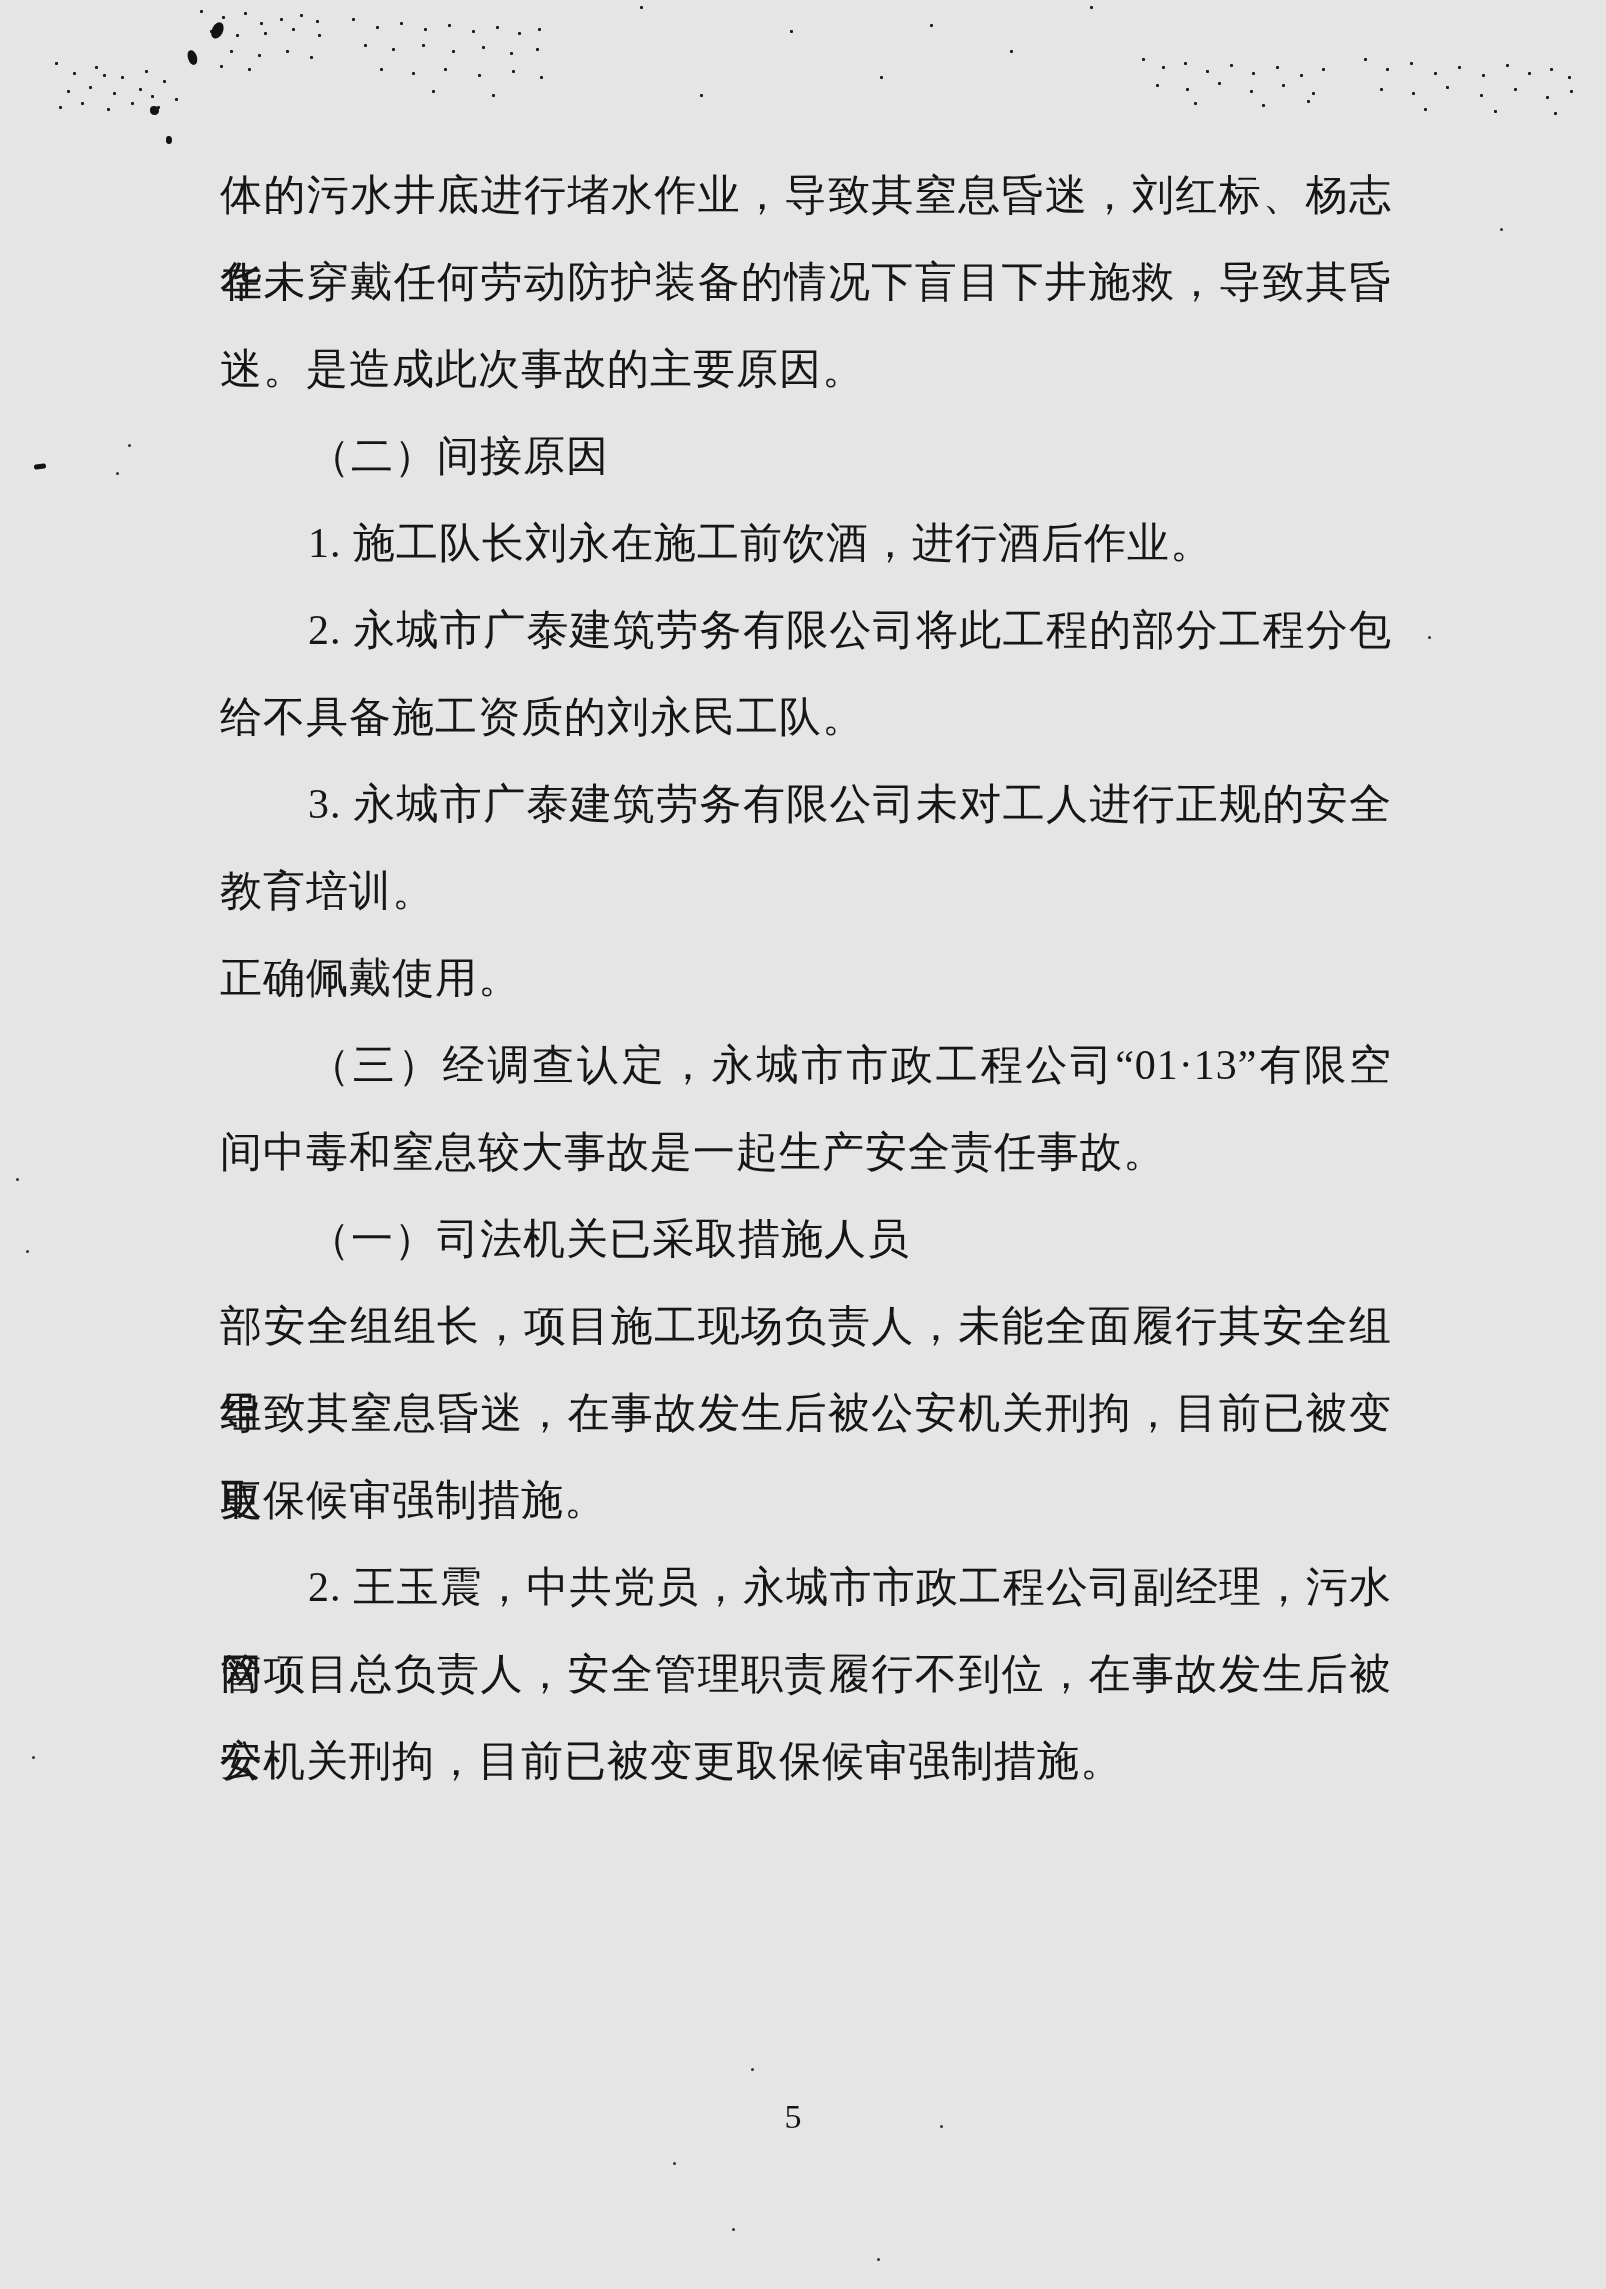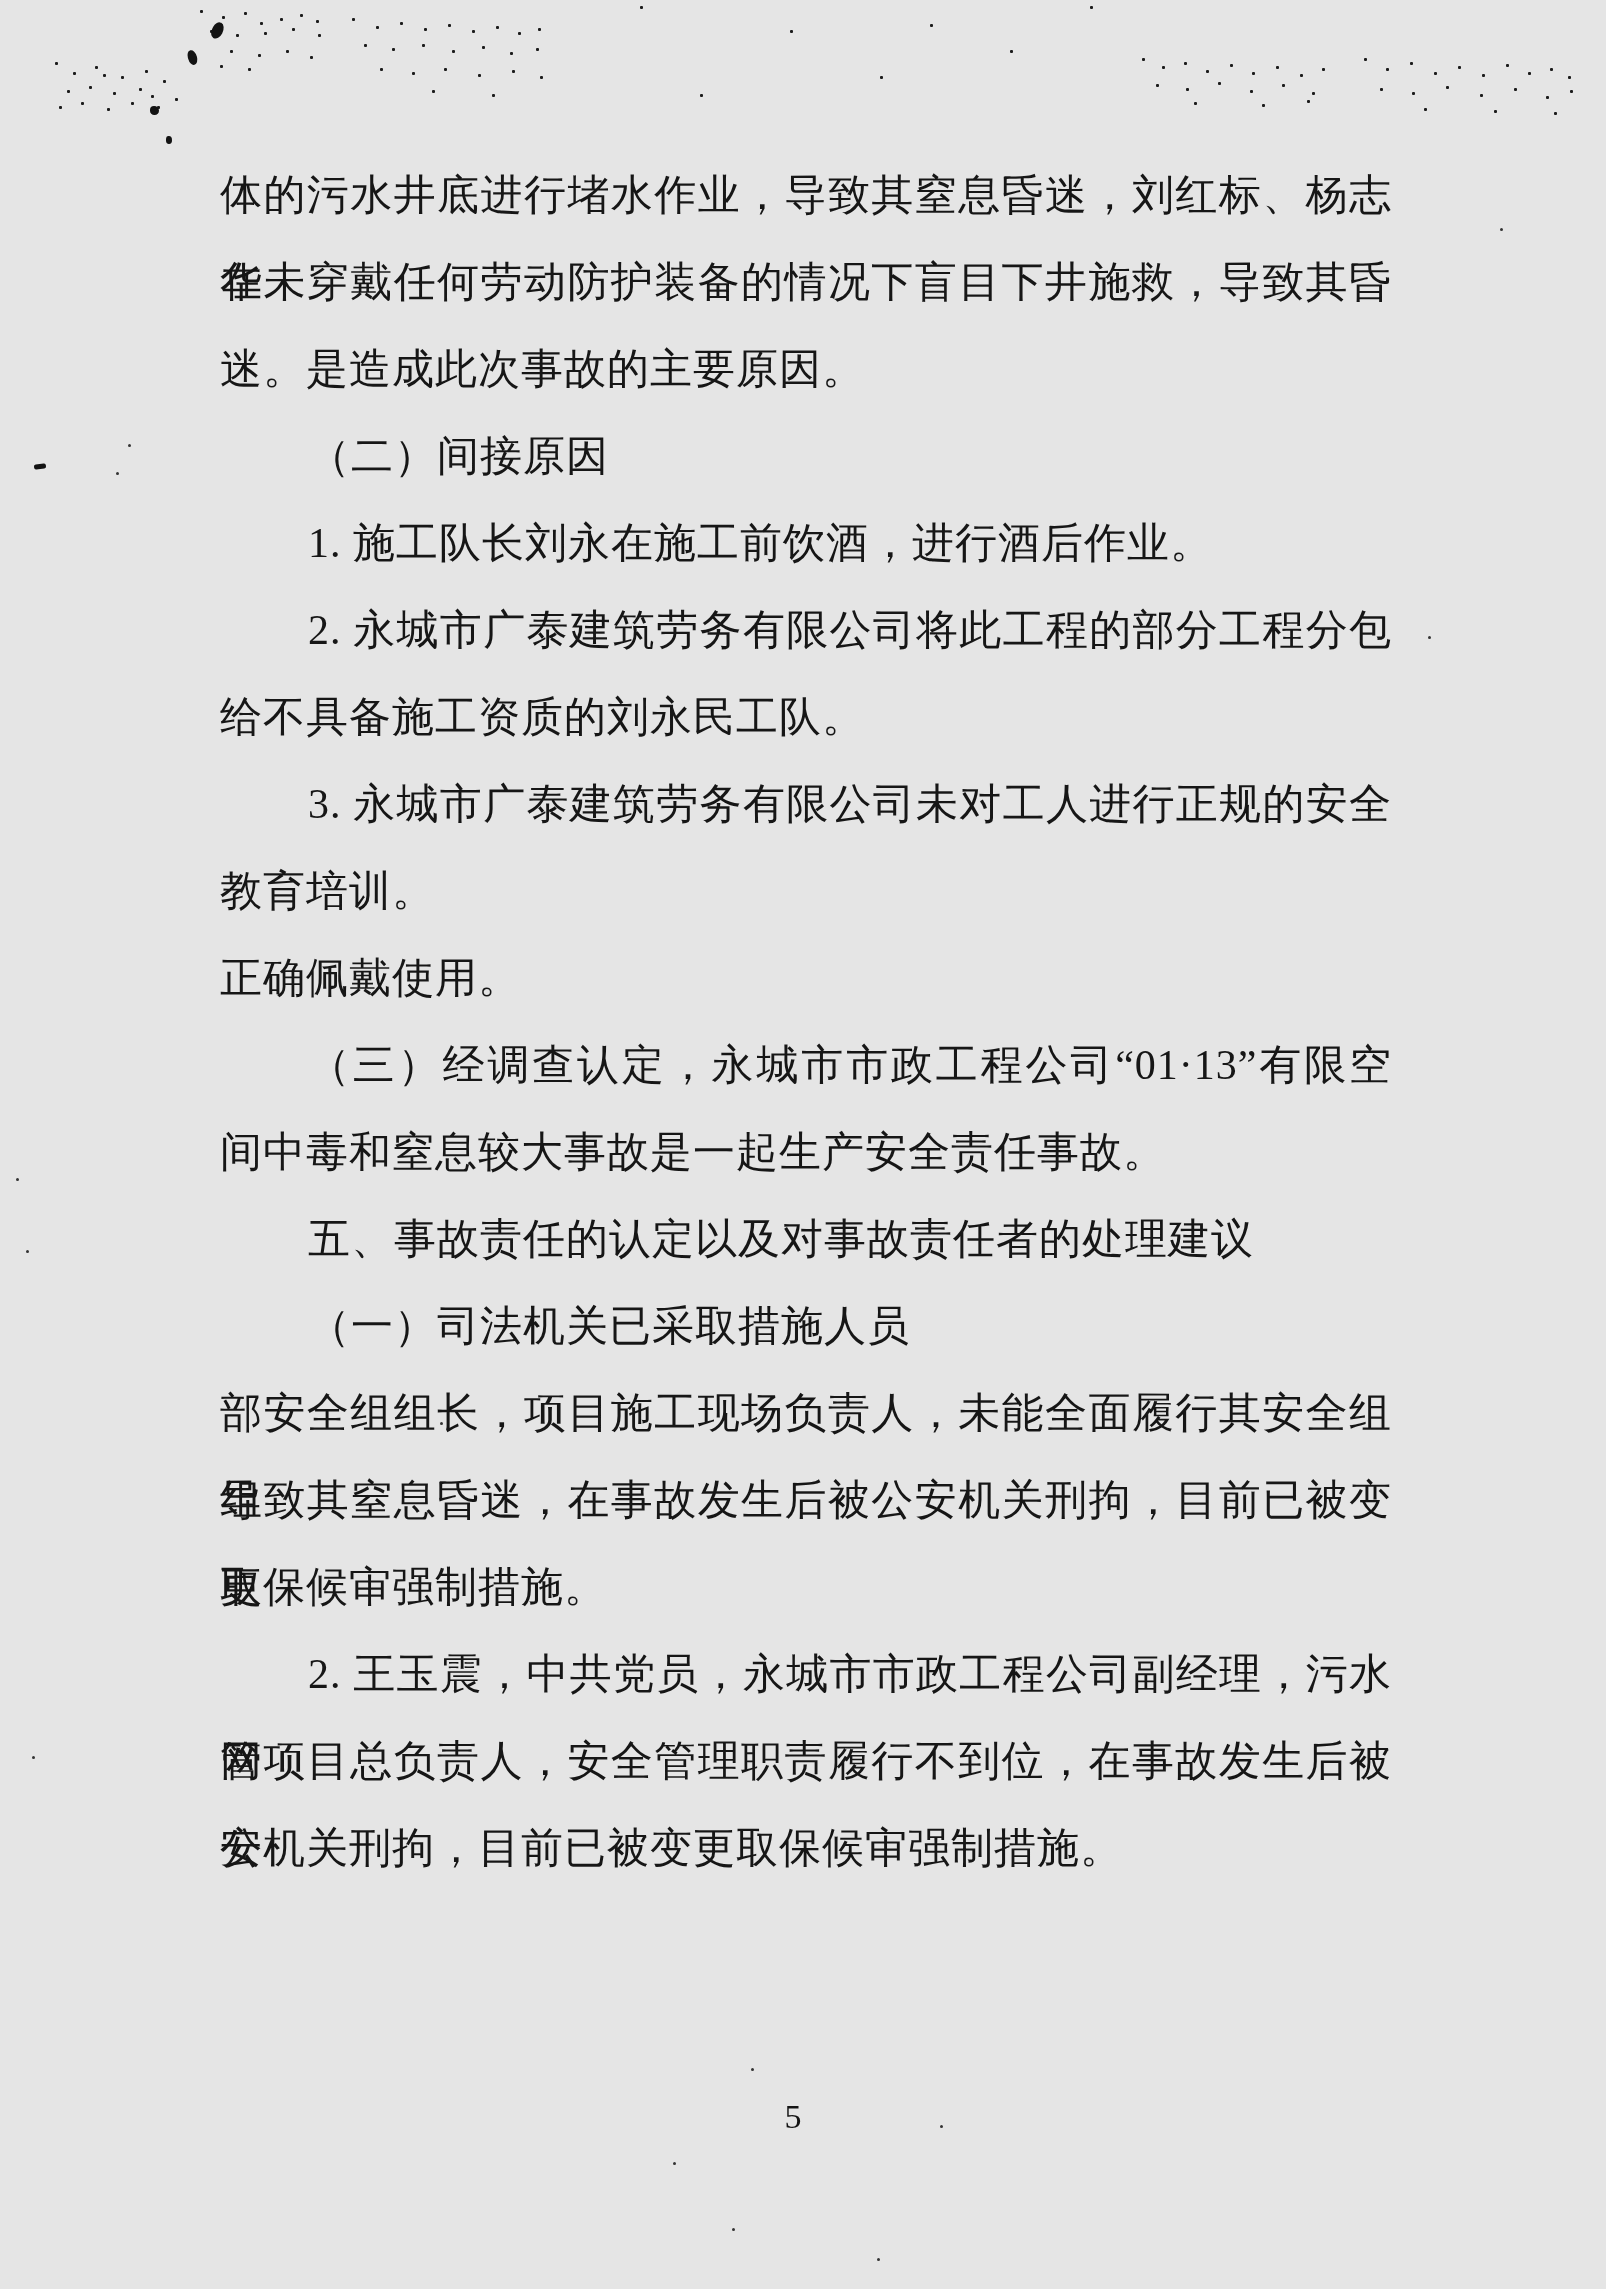--- a/index.html
+++ b/index.html
@@ -114,21 +114,20 @@
     <div class="line end">迷。是造成此次事故的主要原因。</div>
     <div class="line end ind">（二）间接原因</div>
     <div class="line end ind">1. 施工队长刘永在施工前饮酒，进行酒后作业。</div>
     <div class="line full ind">2. 永城市广泰建筑劳务有限公司将此工程的部分工程分包</div>
     <div class="line end">给不具备施工资质的刘永民工队。</div>
     <div class="line full ind">3. 永城市广泰建筑劳务有限公司未对工人进行正规的安全</div>
     <div class="line end">教育培训。</div>
     <div class="line end">正确佩戴使用。</div>
     <div class="line full ind">（三）经调查认定，永城市市政工程公司“01·13”有限空</div>
     <div class="line end">间中毒和窒息较大事故是一起生产安全责任事故。</div>
-    <div class="line end ind">五、事故责任的认定以及对事故责任者的处理建议</div>
     <div class="line end ind">（一）司法机关已采取措施人员</div>
     <div class="line full">部安全组组长，项目施工现场负责人，未能全面履行其安全组组</div>
     <div class="line full">导致其窒息昏迷，在事故发生后被公安机关刑拘，目前已被变更</div>
     <div class="line end">取保候审强制措施。</div>
     <div class="line full ind">2. 王玉震，中共党员，永城市市政工程公司副经理，污水管</div>
     <div class="line full">网项目总负责人，安全管理职责履行不到位，在事故发生后被公</div>
     <div class="line end">安机关刑拘，目前已被变更取保候审强制措施。</div>
   </div>
 
   <div class="pagenum">5</div>

